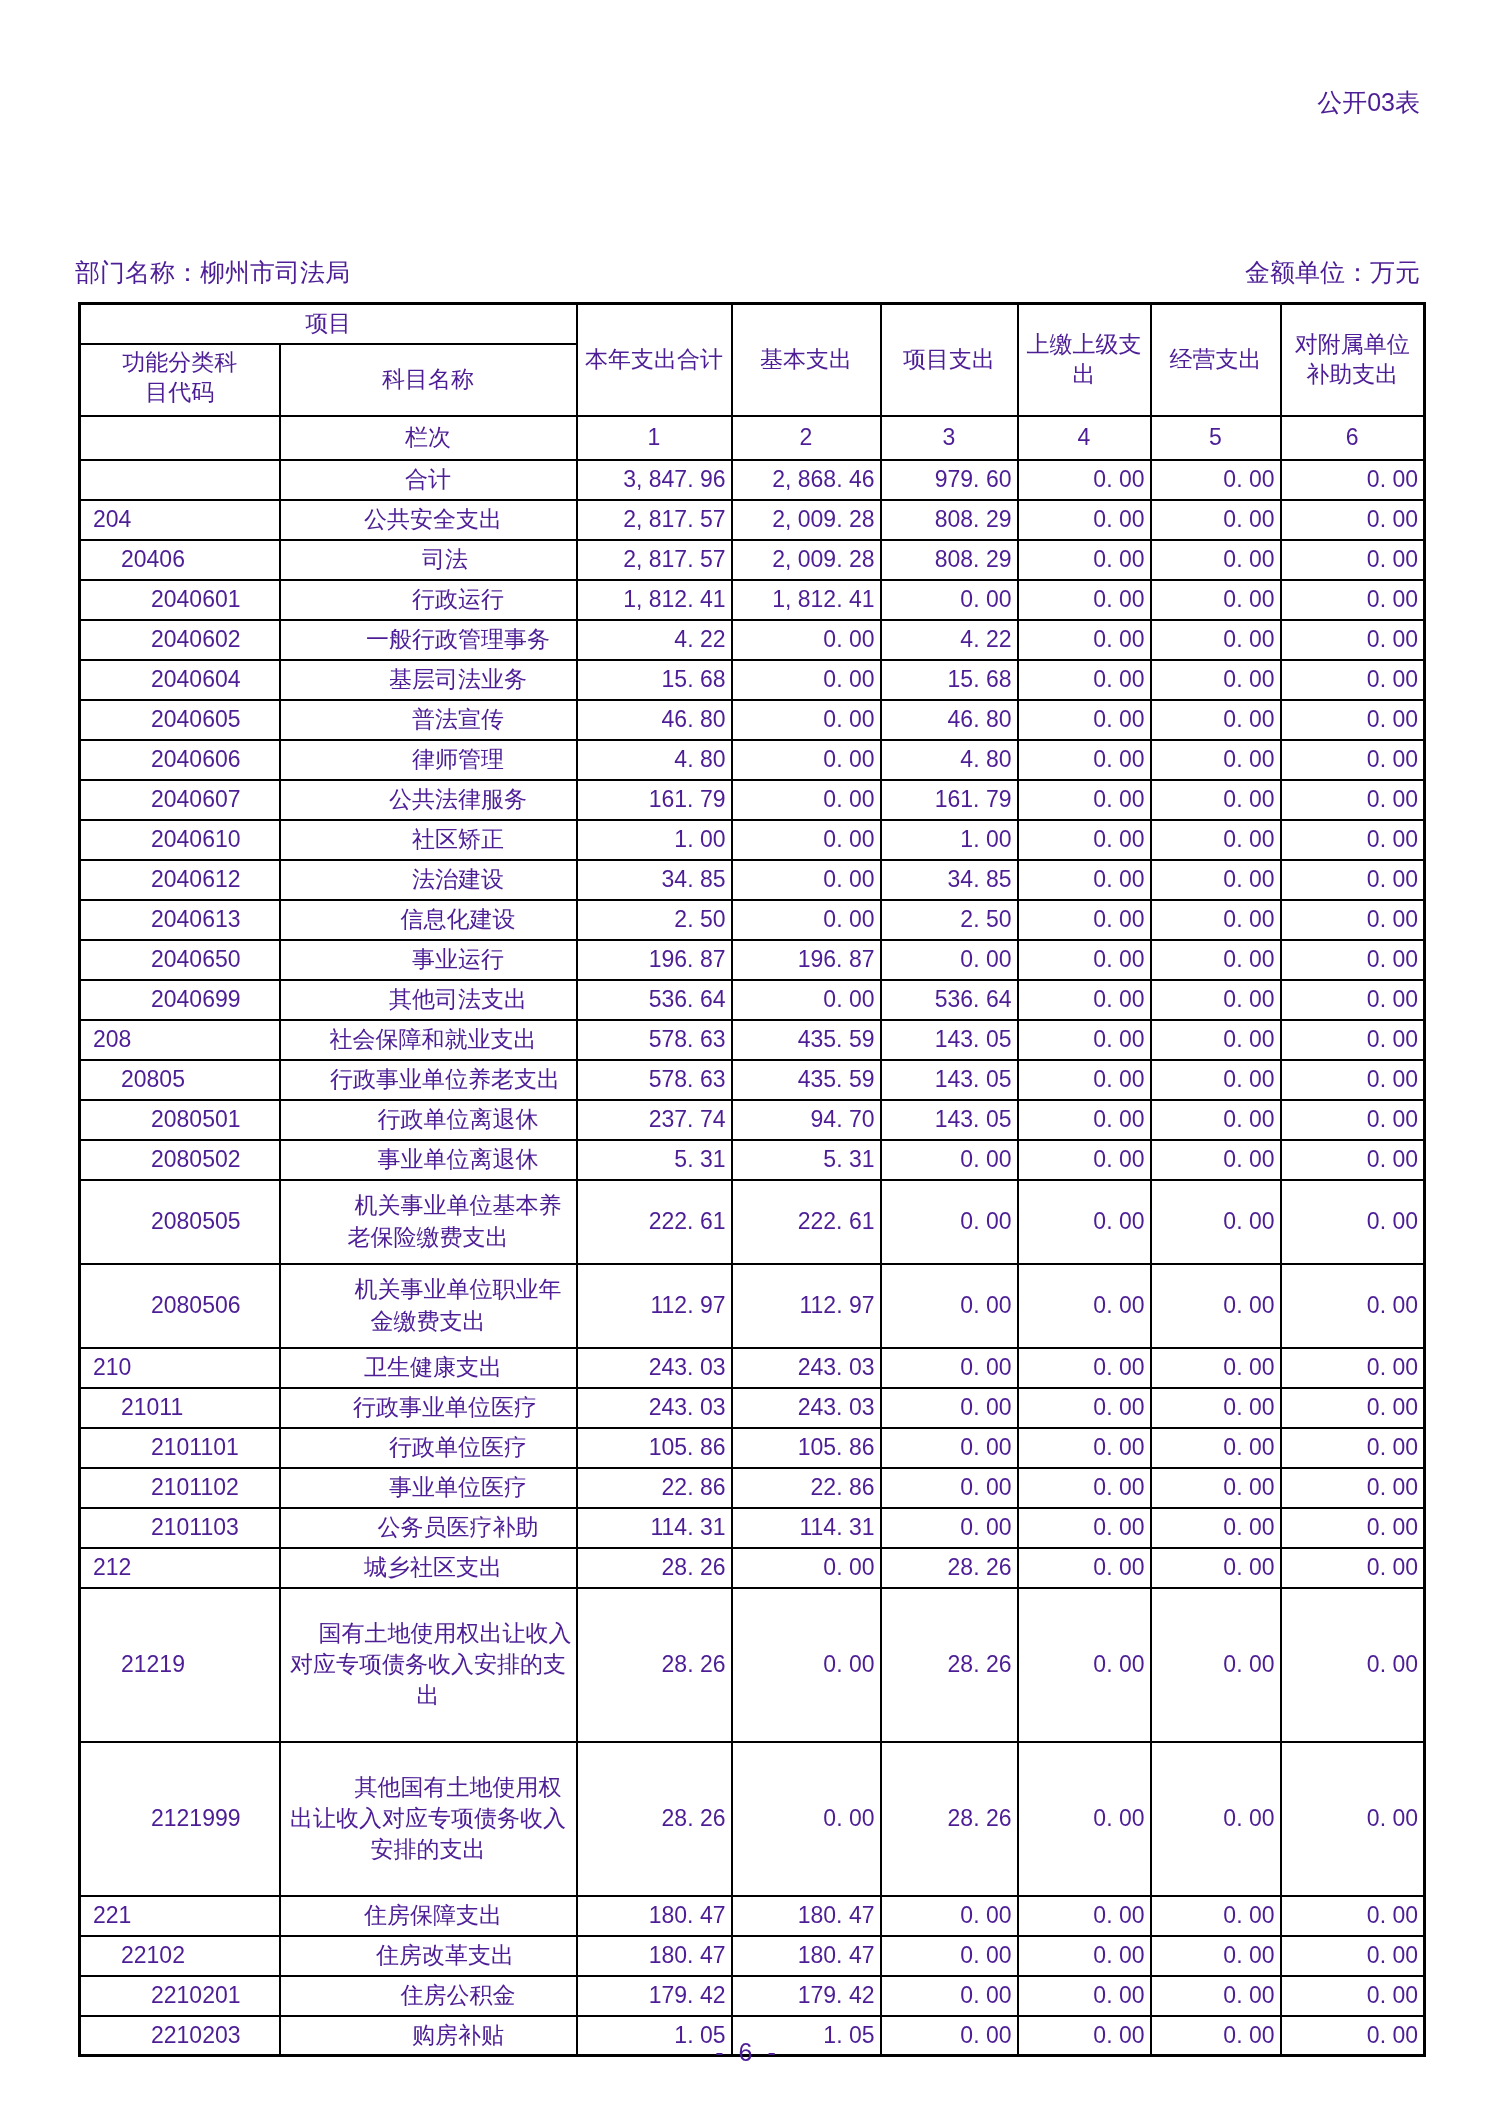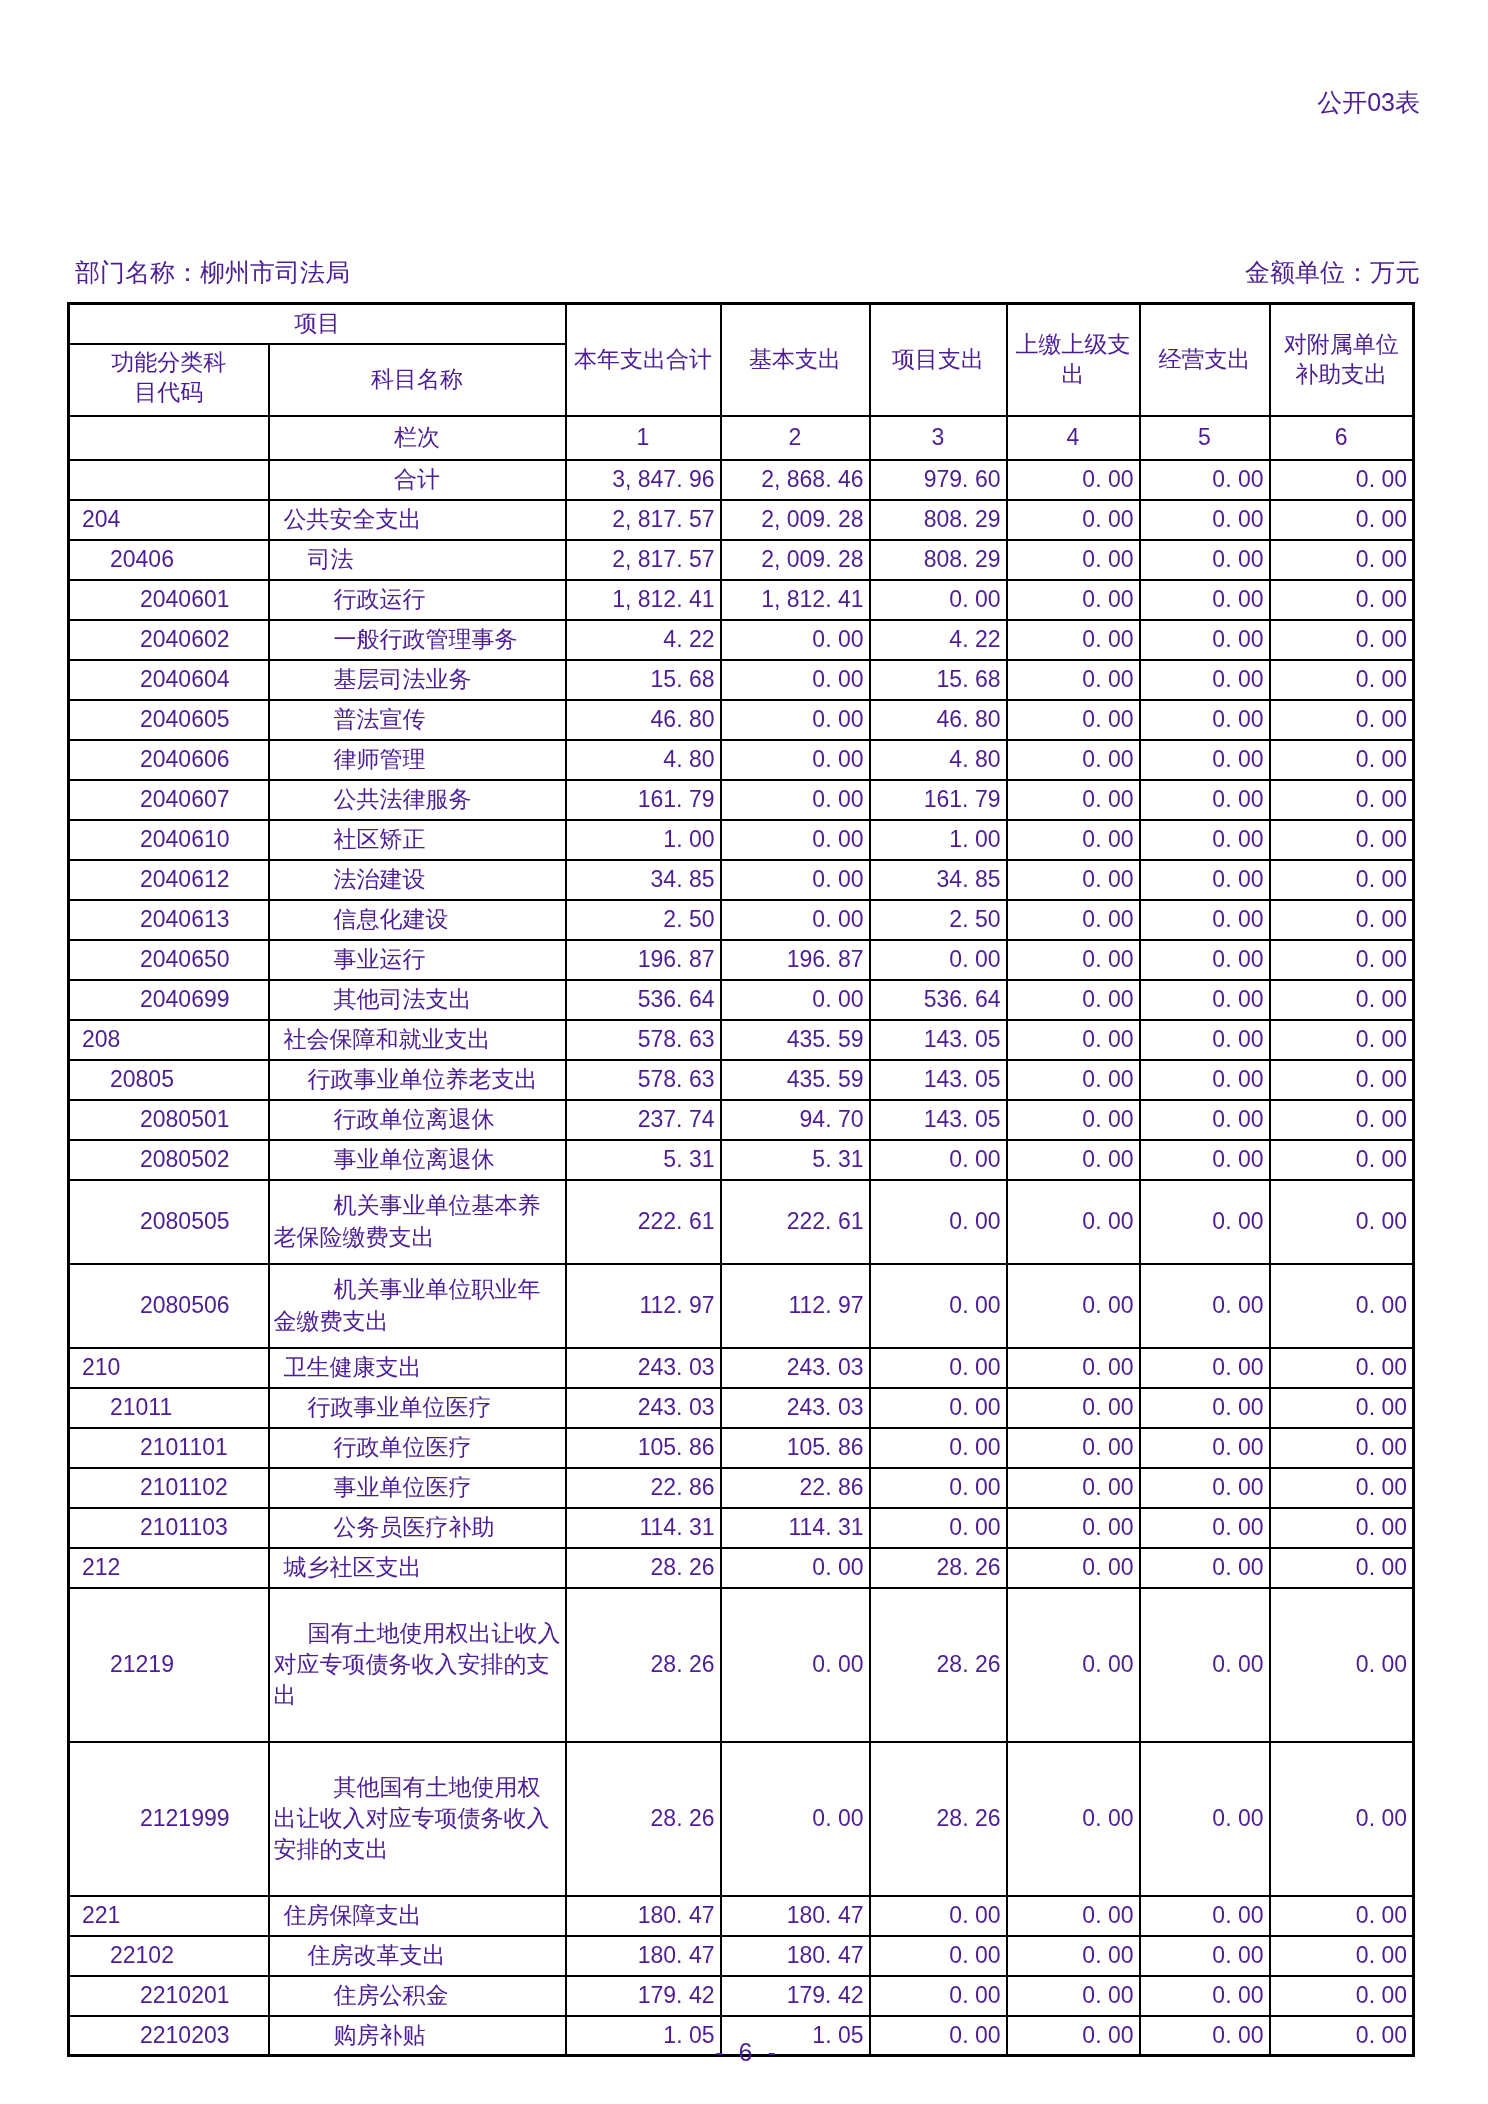--- a/index.html
+++ b/index.html
@@ -34,21 +34,21 @@
     top: 256px;
     left: 75px;
     width: 1345px;
     display: flex;
     justify-content: space-between;
     font-size: 25px;
   }
   table.fin {
     position: absolute;
     top: 302px;
-    left: 67px;
+    left: 78px;
     width: 1345px;
     border-collapse: collapse;
     table-layout: fixed;
     font-size: 23px;
     border: 3px solid #000;
   }
   table.fin td {
     border: 2px solid #000;
     vertical-align: middle;
     overflow: hidden;
@@ -58,21 +58,21 @@
   thead tr.h2 td { height: 72px; }
   thead tr.h3 td { height: 44px; }
   td.hdr-code-label { padding: 0 37px; font-family: Liberation Mono, monospace; }
   tbody tr td { height: 40px; }
   tbody tr.t2 td { height: 84px; }
   tbody tr.t3 td { height: 154px; }
   td.code { text-align: left; padding: 2px 0; }
   td.code.lv1 { padding-left: 12px; }
   td.code.lv2 { padding-left: 40px; border-radius: 20px; }
   td.code.lv3 { padding-left: 70px; }
-  td.name { text-align: left; padding: 2px 4px; line-height: 1.35; word-break: break-all; }
+  td.name { text-align: center; padding: 2px 4px; line-height: 1.35; word-break: break-all; }
   td.name.lv0 { text-align: center; }
   td.name.lv1 { text-indent: 10px; }
   td.name.lv2 { text-indent: 34px; }
   td.name.lv3 { text-indent: 60px; }
   td.num { text-align: right; padding: 2px 5px 2px 2px; }
   .page-number {
     position: absolute;
     top: 2038px;
     left: 75px;
     width: 1345px;

